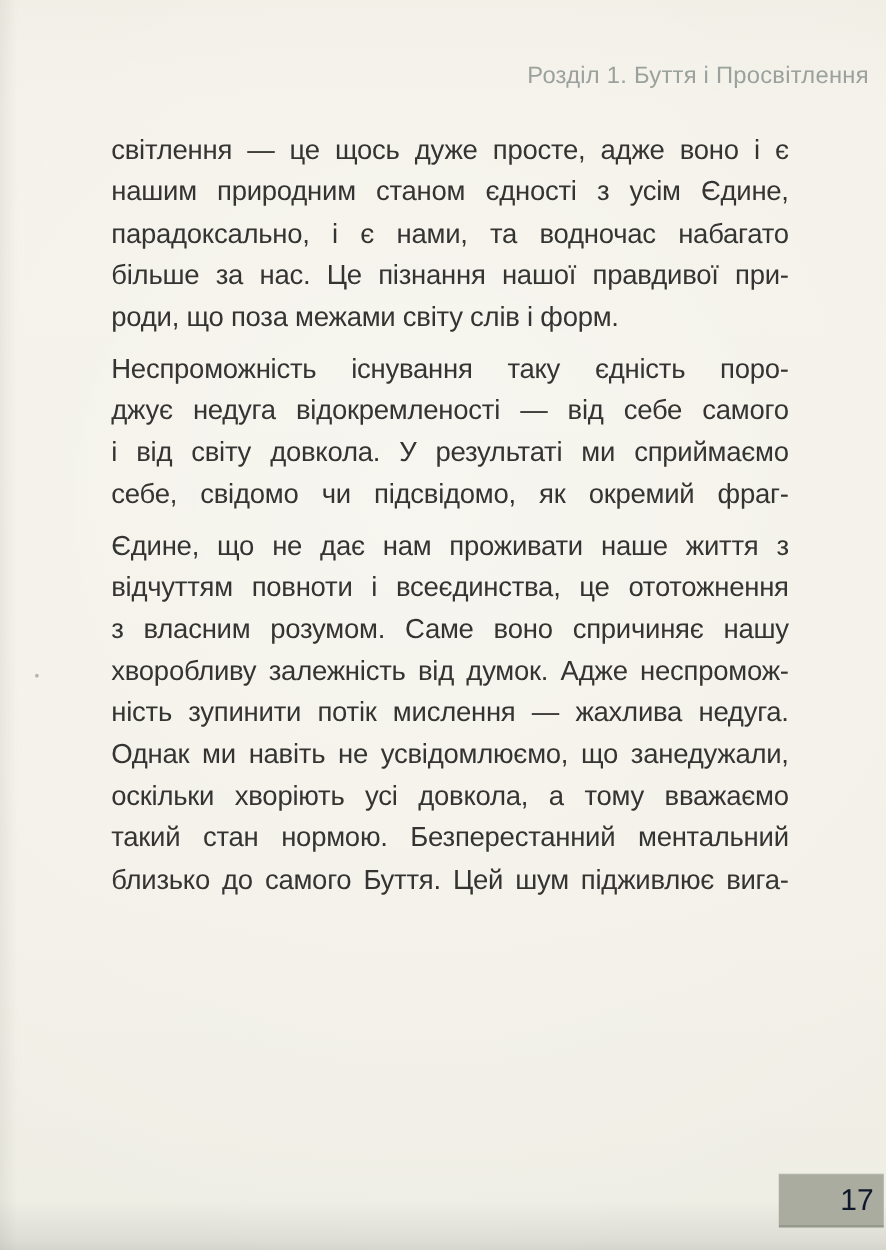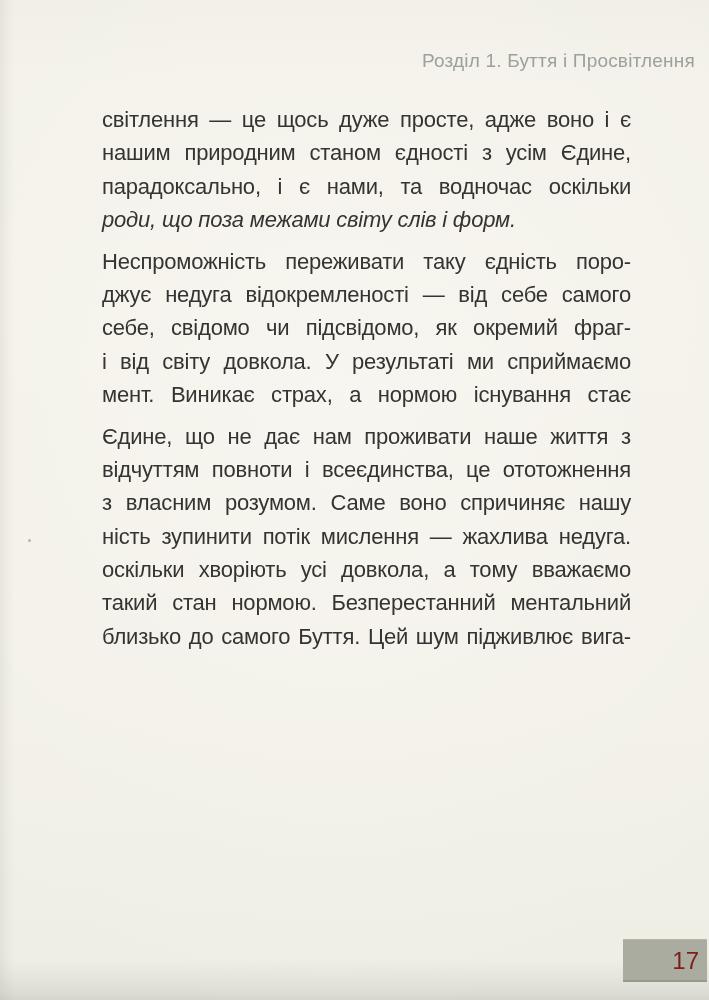--- a/index.html
+++ b/index.html
@@ -39,49 +39,48 @@
   .body-text {
     position: absolute;
     top: 103px;
     left: 85px;
     width: 546px;
     color: #343432;
     font-size: 22px;
     letter-spacing: -0.2px;
     font-weight: 400;
   }
-  .paragraph { margin: 0 0 8px 17px; }
+  .paragraph { margin: 0 0 8px 4px; }
   .paragraph:last-child { margin-bottom: 0; }
   .line {
     height: 33.4px;
     line-height: 33.4px;
     text-align: justify;
     text-align-last: justify;
     overflow: visible;
   }
   .line-last {
     text-align-last: left;
-    font-style: italic;
   }
   .page-number-badge {
     position: absolute;
     left: 623px;
     top: 939px;
     width: 84px;
     height: 43px;
     background: #a9ac9f;
     box-shadow: inset 0 -2px 0 rgba(60,65,55,0.18), inset 0 1px 0 rgba(255,255,255,0.12);
     display: flex;
     align-items: center;
     justify-content: flex-end;
     padding-right: 8px;
     box-sizing: border-box;
   }
   .page-number {
-    color: #7f1d1d;
+    color: #0f172a;
     font-size: 24px;
     line-height: 1;
   }
   .paper-speck {
     position: absolute;
     left: 28px;
     top: 539px;
     width: 3px;
     height: 3px;
     border-radius: 50%;
@@ -93,35 +92,37 @@
 
 <div class="book-page">
   <div class="left-edge-shade"></div>
 
   <div class="chapter-header">Розділ 1. Буття і Просвітлення</div>
 
   <div class="body-text">
       <div class="paragraph">
         <div class="line">світлення — це щось дуже просте, адже воно і є</div>
         <div class="line">нашим природним станом єдності з усім Єдине,</div>
-        <div class="line">парадоксально, і є нами, та водночас оскільки</div>
+        <div class="line">парадоксально, і є нами, та водночас набагато</div>
+        <div class="line">більше за нас. Це пізнання нашої правдивої при-</div>
         <div class="line line-last">роди, що поза межами світу слів і форм.</div>
       </div>
       <div class="paragraph">
-        <div class="line">Неспроможність переживати таку єдність поро-</div>
+        <div class="line">Неспроможність існування таку єдність поро-</div>
         <div class="line">джує недуга відокремленості — від себе самого</div>
+        <div class="line">і від світу довкола. У результаті ми сприймаємо</div>
         <div class="line">себе, свідомо чи підсвідомо, як окремий фраг-</div>
-        <div class="line">і від світу довкола. У результаті ми сприймаємо</div>
-        <div class="line">мент. Виникає страх, а нормою існування стає</div>
       </div>
       <div class="paragraph">
         <div class="line">Єдине, що не дає нам проживати наше життя з</div>
         <div class="line">відчуттям повноти і всеєдинства, це ототожнення</div>
         <div class="line">з власним розумом. Саме воно спричиняє нашу</div>
+        <div class="line">хворобливу залежність від думок. Адже неспромож-</div>
         <div class="line">ність зупинити потік мислення — жахлива недуга.</div>
+        <div class="line">Однак ми навіть не усвідомлюємо, що занедужали,</div>
         <div class="line">оскільки хворіють усі довкола, а тому вважаємо</div>
         <div class="line">такий стан нормою. Безперестанний ментальний</div>
         <div class="line">близько до самого Буття. Цей шум підживлює вига-</div>
       </div>
     </div>
 
   <div class="paper-speck"></div>
 
   <div class="page-number-badge">
     <span class="page-number">17</span>

